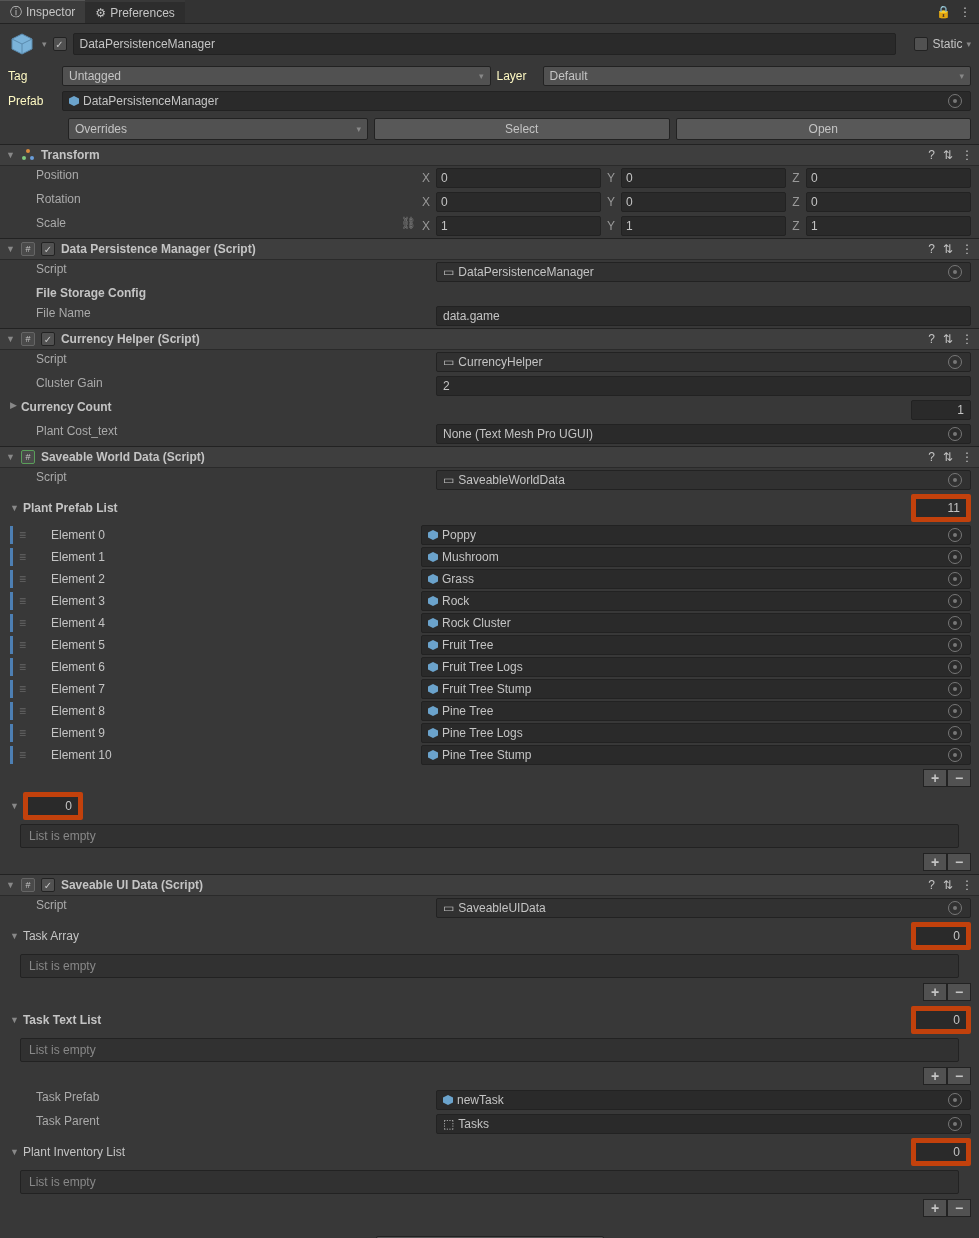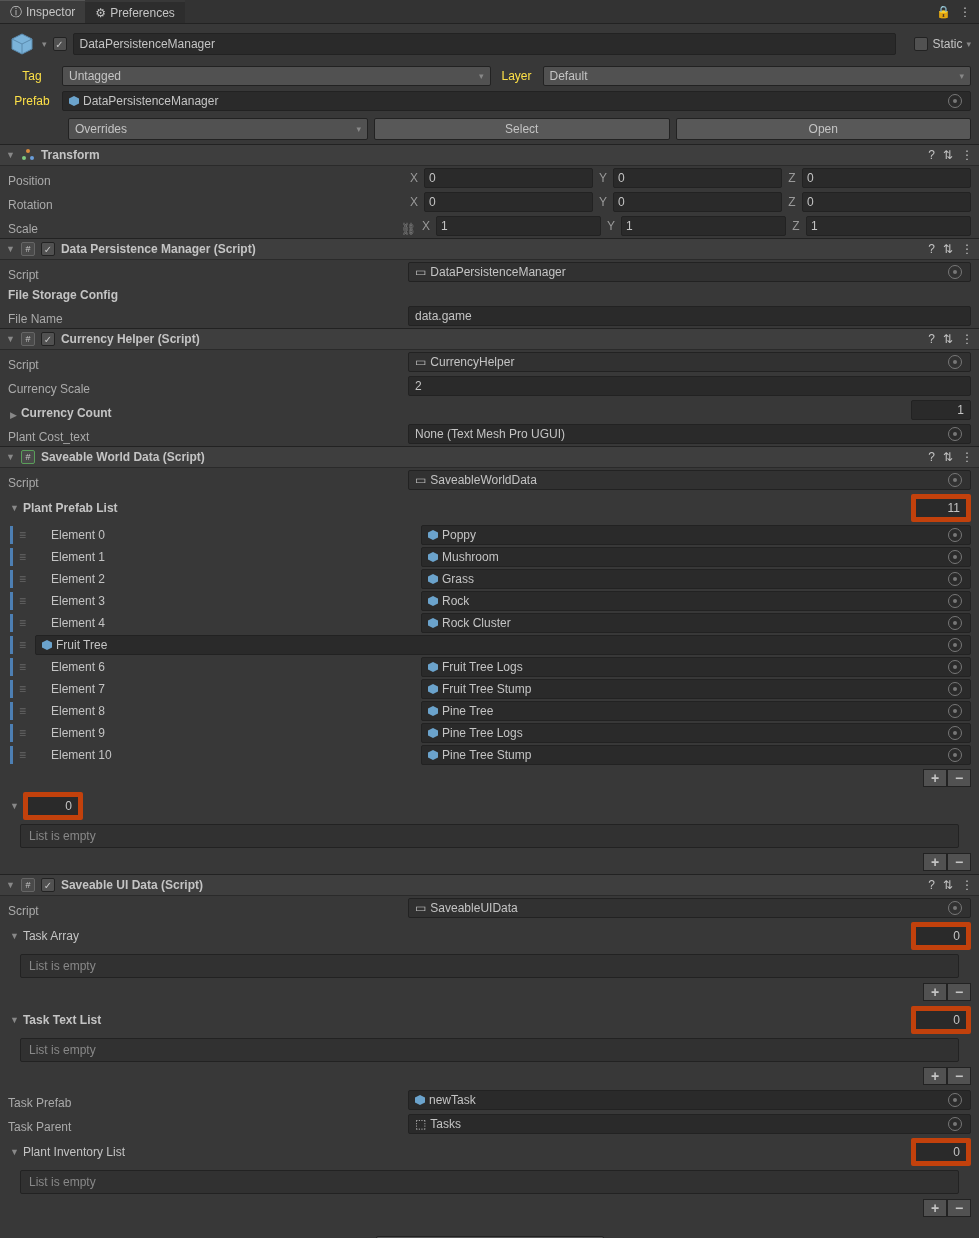--- a/index.html
+++ b/index.html
@@ -10,36 +10,36 @@
 .tab.inactive{background:#2d2d2d;}
 .tab-end{margin-left:auto;display:flex;align-items:center;gap:8px;padding:0 8px;}
 .hdr{display:flex;align-items:center;padding:6px 8px;gap:6px;}
 .cube{width:28px;height:28px;display:inline-flex;align-items:center;justify-content:center;}
 .cube svg{width:24px;height:24px;}
 .name-in{flex:1;background:#2a2a2a;border:1px solid #222;padding:3px 6px;color:#c4c4c4;border-radius:2px;}
 .ck{width:14px;height:14px;background:#515151;border:1px solid #222;border-radius:2px;display:inline-flex;align-items:center;justify-content:center;}
 .ck.checked::after{content:"✓";font-size:10px;color:#c4c4c4;}
 .static{display:flex;align-items:center;gap:4px;margin-left:12px;}
 .row{display:flex;align-items:center;padding:2px 8px;gap:6px;min-height:20px;}
-.lbl{width:48px;text-align:center;color:#fde047;}
+.lbl{width:48px;text-align:left;color:#fef9c3;}
 .dd{background:#515151;border:1px solid #222;padding:2px 6px;border-radius:2px;display:flex;align-items:center;justify-content:space-between;}
 .dd .arr{font-size:9px;color:#888;}
 .prefab-row{display:flex;align-items:center;padding:3px 8px;gap:6px;}
 .prefab-field{flex:1;background:#2a2a2a;border:1px solid #222;padding:2px 6px;border-radius:2px;display:flex;align-items:center;gap:4px;}
 .prefab-cube{width:10px;height:10px;}
 .target{width:14px;height:14px;border:1px solid #777;border-radius:50%;display:inline-flex;align-items:center;justify-content:center;margin-right:2px;}
 .target::after{content:"";width:4px;height:4px;background:#777;border-radius:50%;}
 .ovr-row{display:flex;padding:4px 8px;gap:6px;}
 .ovr-dd{width:300px;margin-left:60px;}
 .btn{flex:1;background:#585858;border:1px solid #222;padding:3px;text-align:center;border-radius:2px;cursor:pointer;}
 .comp-hdr{display:flex;align-items:center;background:#3e3e3e;border-top:1px solid #222;border-bottom:1px solid #2a2a2a;padding:3px 6px;gap:6px;min-height:22px;}
 .fold{font-size:9px;color:#888;cursor:pointer;}
 .comp-title{font-weight:bold;flex:1;}
 .hdr-icons{display:flex;gap:8px;align-items:center;color:#999;}
-.prop{display:flex;align-items:flex-end;padding:2px 8px 2px 8px;min-height:20px;}
+.prop{display:flex;align-items:flex-start;padding:2px 8px 2px 36px;min-height:20px;}
 .prop-lbl{width:400px;color:#aaa;}
 .prop-val{flex:1;}
 .xyz{display:flex;gap:4px;align-items:center;flex:1;}
 .xyz-lbl{color:#999;width:12px;text-align:center;}
 .xyz-in{flex:1;background:#2a2a2a;border:1px solid #222;padding:2px 4px;border-radius:2px;}
 .script-field{display:flex;align-items:center;background:#313131;border:1px solid #222;padding:2px 6px;border-radius:2px;gap:4px;color:#888;}
 .obj-field{display:flex;align-items:center;background:#2a2a2a;border:1px solid #222;padding:2px 6px;border-radius:2px;gap:4px;}
 .obj-field .target{margin-left:auto;}
 .txt-in{background:#2a2a2a;border:1px solid #222;padding:2px 6px;border-radius:2px;width:100%;}
 .num-in{background:#2a2a2a;border:1px solid #222;padding:2px 6px;border-radius:2px;width:100%;text-align:right;}
@@ -223,21 +223,21 @@
     <span class="prop-lbl">Script</span>
   <div class="prop-val">
       <div class="script-field">
         <span>▭</span>
         <span>CurrencyHelper</span>
         <span class="target" style="margin-left:auto"></span>
       </div>
     </div>
   </div>
 <div class="prop">
-    <span class="prop-lbl">Currency Scale</span>
+    <span class="prop-lbl">Cluster Gain</span>
   <div class="prop-val"><input class="txt-in" value="2" style=""></div>
   </div>
 <div class="prop" style="padding-left:10px">
     <span class="fold">▶</span>
     <span class="prop-lbl bold" style="width:392px;padding-left:4px">Currency Count</span>
   <div class="prop-val">
       <input class="num-in" style="width: 60px; float: right;" value="1">
     </div>
   </div>
 <div class="prop">
@@ -332,20 +332,21 @@
         <svg class="prefab-cube" viewBox="0 0 10 10">
           <polygon points="5,0 10,2.5 10,7.5 5,10 0,7.5 0,2.5" fill="#6ba3cc"></polygon>
         </svg>
         <span>Rock Cluster</span>
         <span class="target"></span>
       </div>
     </div>
     <div class="elem">
       <span class="elem-bar"></span>
       <span class="elem-drag">≡</span>
+      <span class="elem-lbl">Element 5</span>
       <div class="obj-field" style="flex:1">
         <svg class="prefab-cube" viewBox="0 0 10 10">
           <polygon points="5,0 10,2.5 10,7.5 5,10 0,7.5 0,2.5" fill="#6ba3cc"></polygon>
         </svg>
         <span>Fruit Tree</span>
         <span class="target"></span>
       </div>
     </div>
     <div class="elem">
       <span class="elem-bar"></span>

